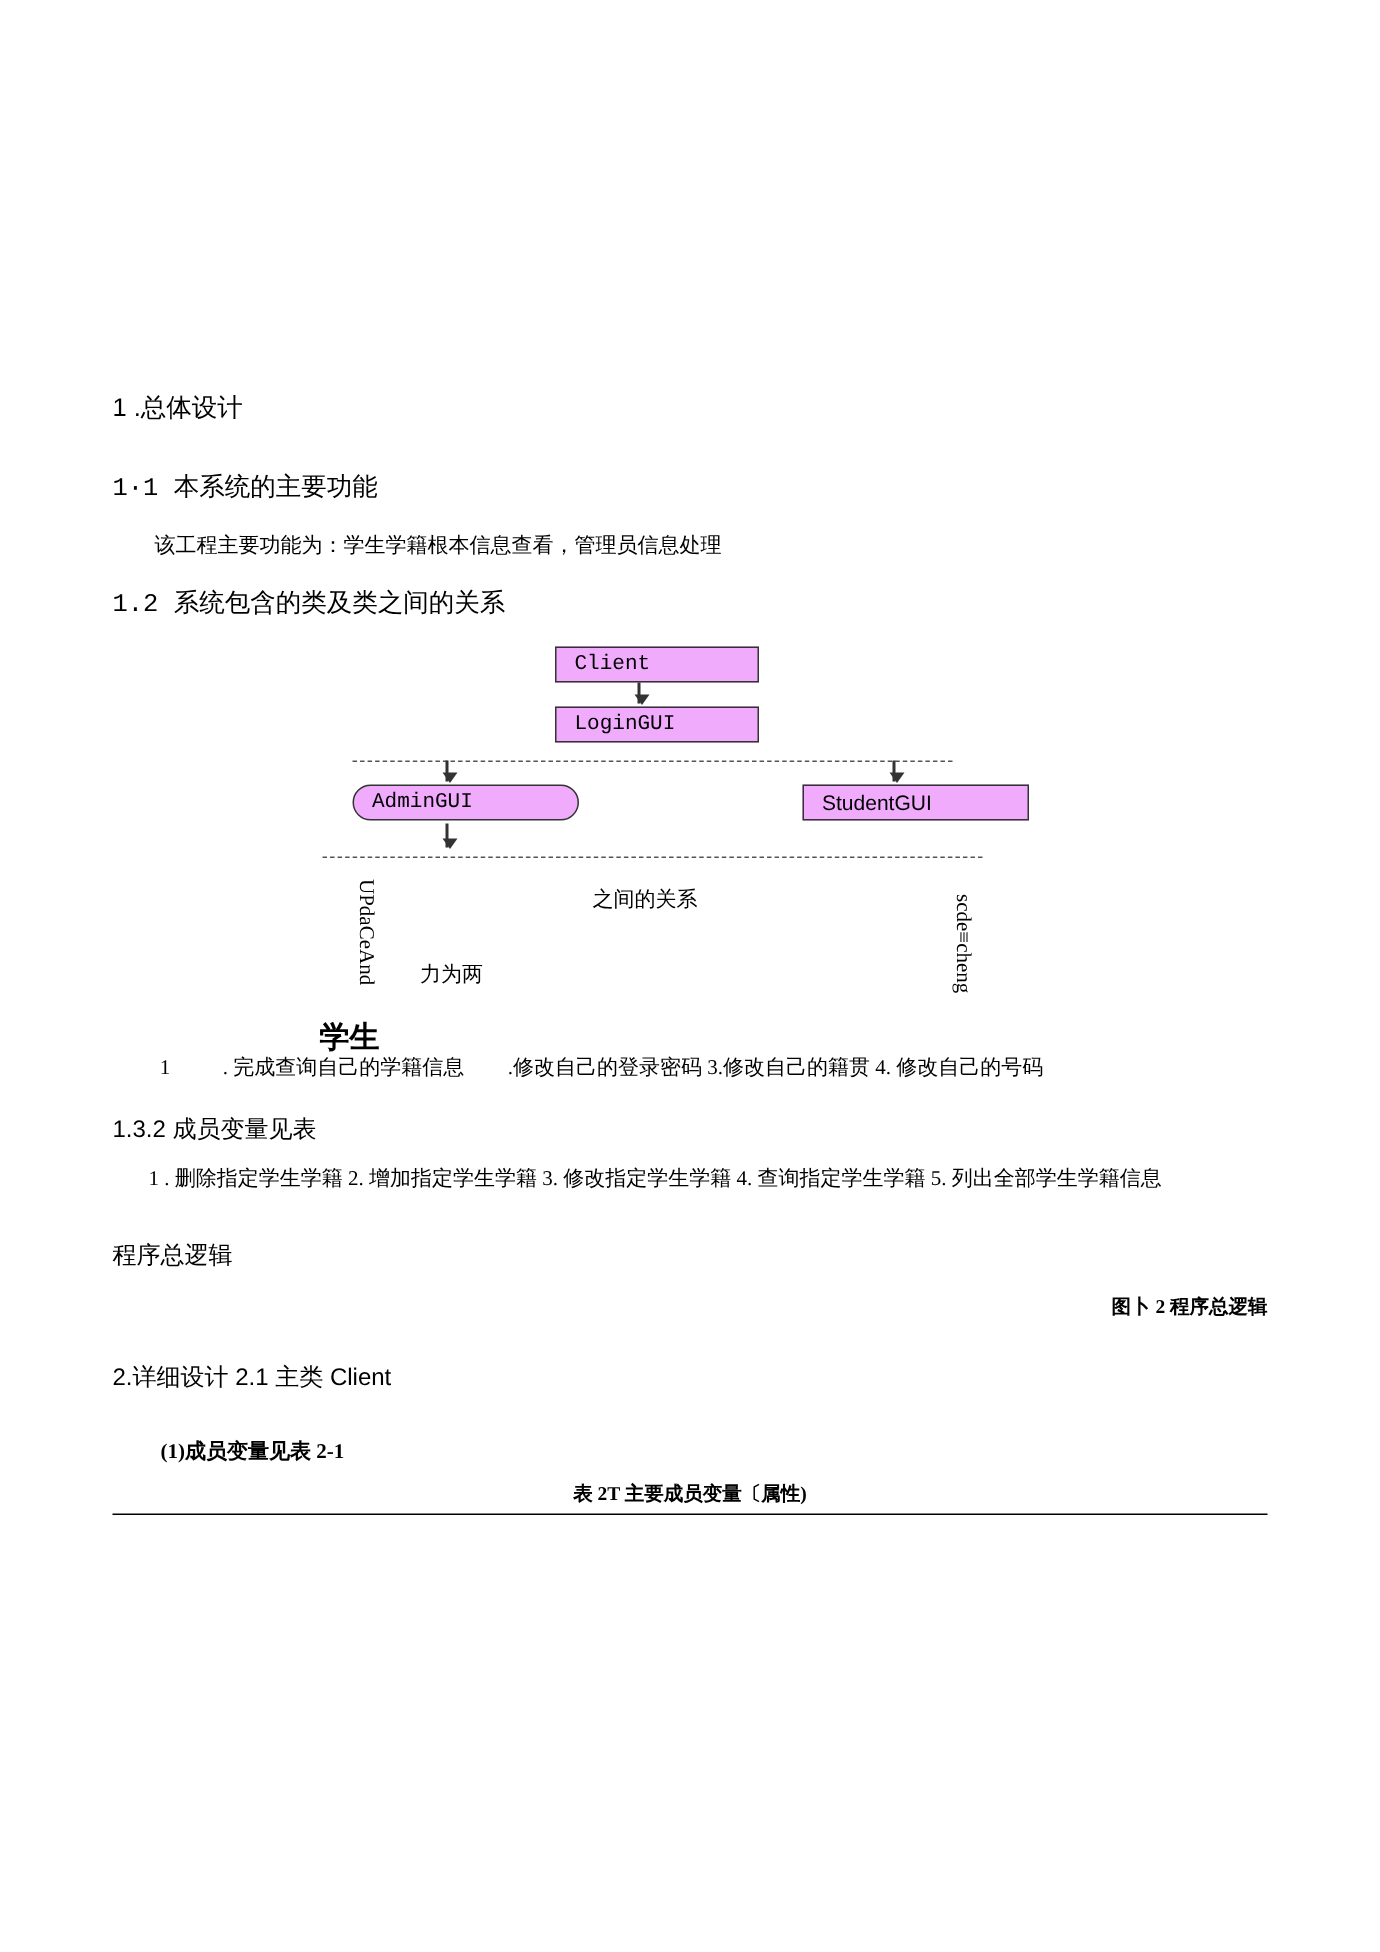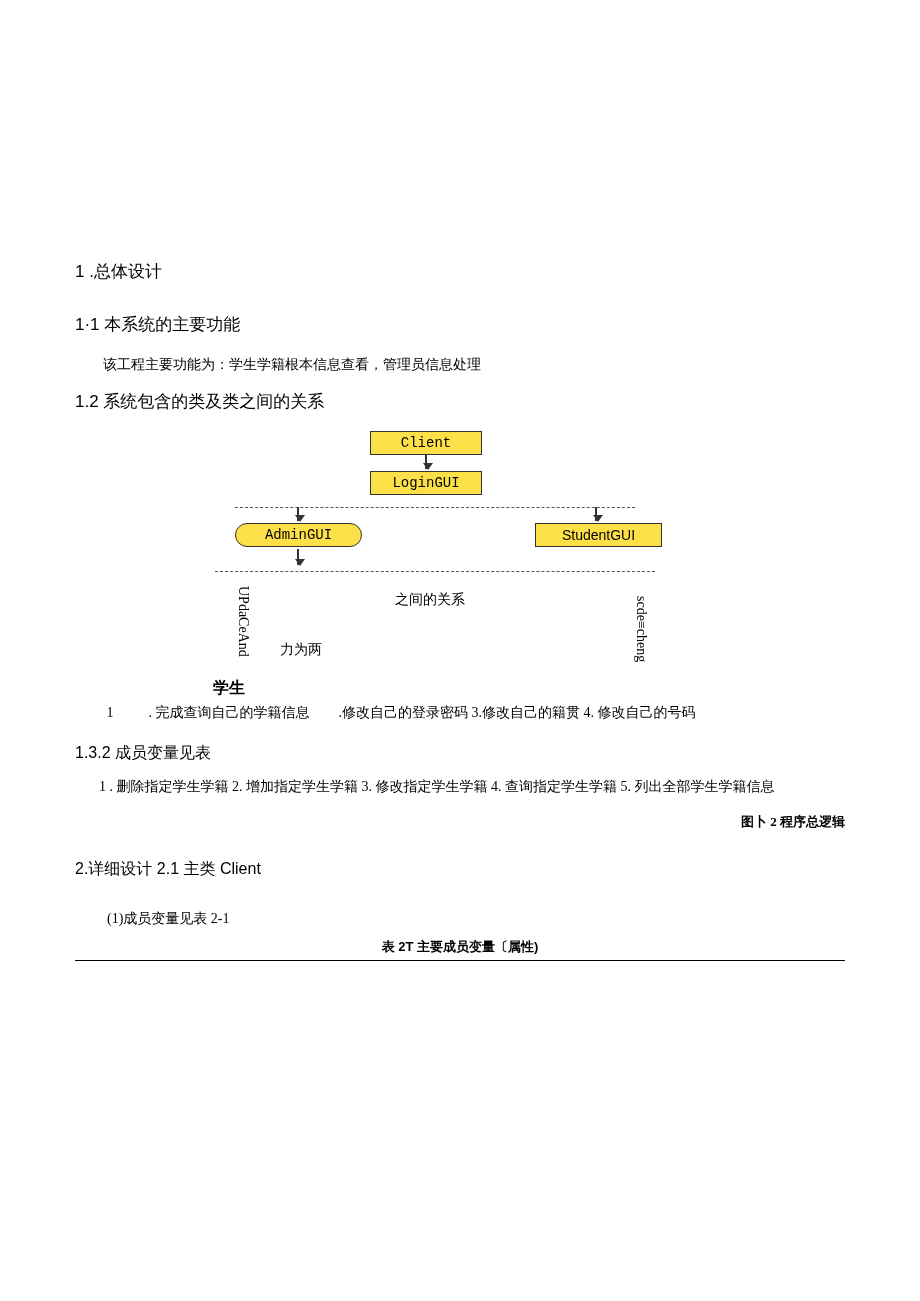--- a/index.html
+++ b/index.html
@@ -13,21 +13,21 @@
       padding: 60px 75px 60px 75px;
       box-sizing: border-box;
     }
     .h1 {
       font-size: 17px;
       font-family: Arial, "Microsoft YaHei", sans-serif;
       margin: 200px 0 30px 0;
     }
     .h2 {
       font-size: 17px;
-      font-family: Liberation Sans, sans-serif;
+      font-family: Liberation Mono, monospace;
       margin: 14px 0 18px 0;
     }
     .h2b {
       font-size: 16px;
       font-family: Arial, "Microsoft YaHei", sans-serif;
       margin: 18px 0 12px 0;
     }
     .h3 {
       font-size: 16px;
       font-family: Arial, "Microsoft YaHei", sans-serif;
@@ -55,23 +55,23 @@
       position: relative;
       width: 700px;
       height: 270px;
       margin-left: 60px;
     }
     .box {
       position: absolute;
       border: 1px solid #333;
       font-family: "Courier New", "SimSun", monospace;
       font-size: 14px;
-      text-align: center;
-      padding: 3px 0;
-      background: #fde047;
+      text-align: left;
+      padding: 3px 12px;
+      background: #f0abfc;
     }
     .dashline-h {
       position: absolute;
       border-top: 1px dashed #555;
       height: 0;
     }
     .arrow-down {
       position: absolute;
       width: 0;
       border-left: 2px solid #333;
@@ -89,53 +89,53 @@
     }
     .vtext {
       position: absolute;
       writing-mode: vertical-rl;
       font-family: "SimSun", serif;
       font-size: 14px;
     }
     .student-label {
       position: absolute;
       font-family: Liberation Mono, monospace;
-      font-size: 16px;
+      font-size: 20px;
       font-weight: bold;
     }
     .relation-label {
       position: absolute;
       font-size: 14px;
       font-family: "SimSun", serif;
     }
     .caption {
       font-size: 13px;
       font-family: "SimSun", serif;
       font-weight: bold;
       text-align: right;
       margin: 10px 0 14px 212px;
     }
     .subtitle-bold {
       font-size: 14px;
       font-family: "SimSun", serif;
-      font-weight: normal;
+      font-weight: bold;
       margin: 30px 0 10px 32px;
     }
     .table-caption-row {
       position: relative;
       height: 22px;
       border-bottom: 1px solid #000;
       margin-top: 6px;
     }
     .table-caption-center {
       position: absolute;
       left: 0; right: 0;
       text-align: center;
       font-size: 13px;
-      font-family: Liberation Sans, sans-serif;
+      font-family: Liberation Serif, serif;
       font-weight: bold;
       top: 0;
     }
   </style>
 </head>
 <body>
 
 <div class="page">
 
   <div class="h1">1 .总体设计</div>
@@ -175,20 +175,21 @@
   <div class="list-block" style="margin-left:0; padding-left:0;">
     <span style="display:inline-block; width:70px; text-align:center;">1</span>
     <span>. 完成查询自己的学籍信息</span>
     <span style="display:inline-block; width:22px;"></span>
     <span>.修改自己的登录密码 3.修改自己的籍贯  4. 修改自己的号码</span>
   </div>
 
   <div class="h2b">1.3.2 成员变量见表</div>
   <div class="body-text-noindent" style="padding-left:24px;">1  . 删除指定学生学籍 2. 增加指定学生学籍 3. 修改指定学生学籍 4. 查询指定学生学籍 5. 列出全部学生学籍信息</div>
 
+  <div class="h3">程序总逻辑</div>
   <div class="caption">图卜 2 程序总逻辑</div>
 
   <div class="h3">2.详细设计 2.1 主类 Client</div>
 
   <div class="subtitle-bold">(1)成员变量见表 2-1</div>
 
   <div class="table-caption-row">
     <div class="table-caption-center">表 2T 主要成员变量〔属性)</div>
   </div>
 

